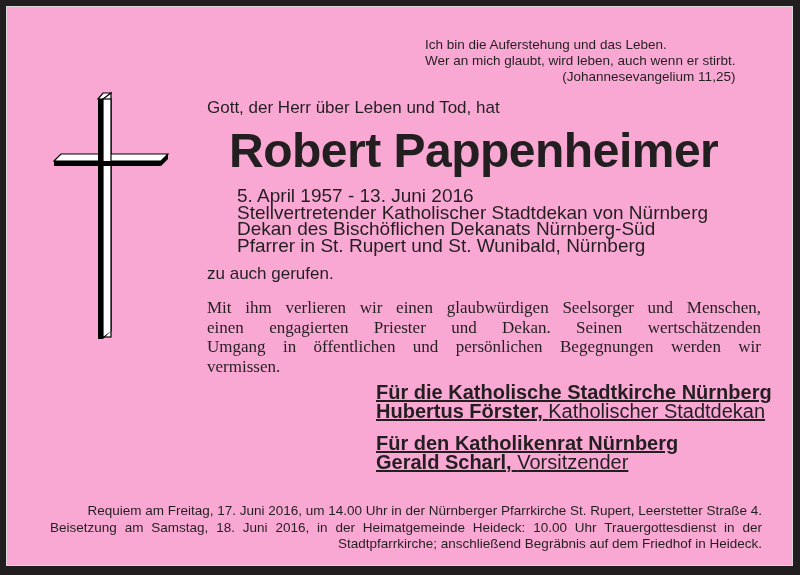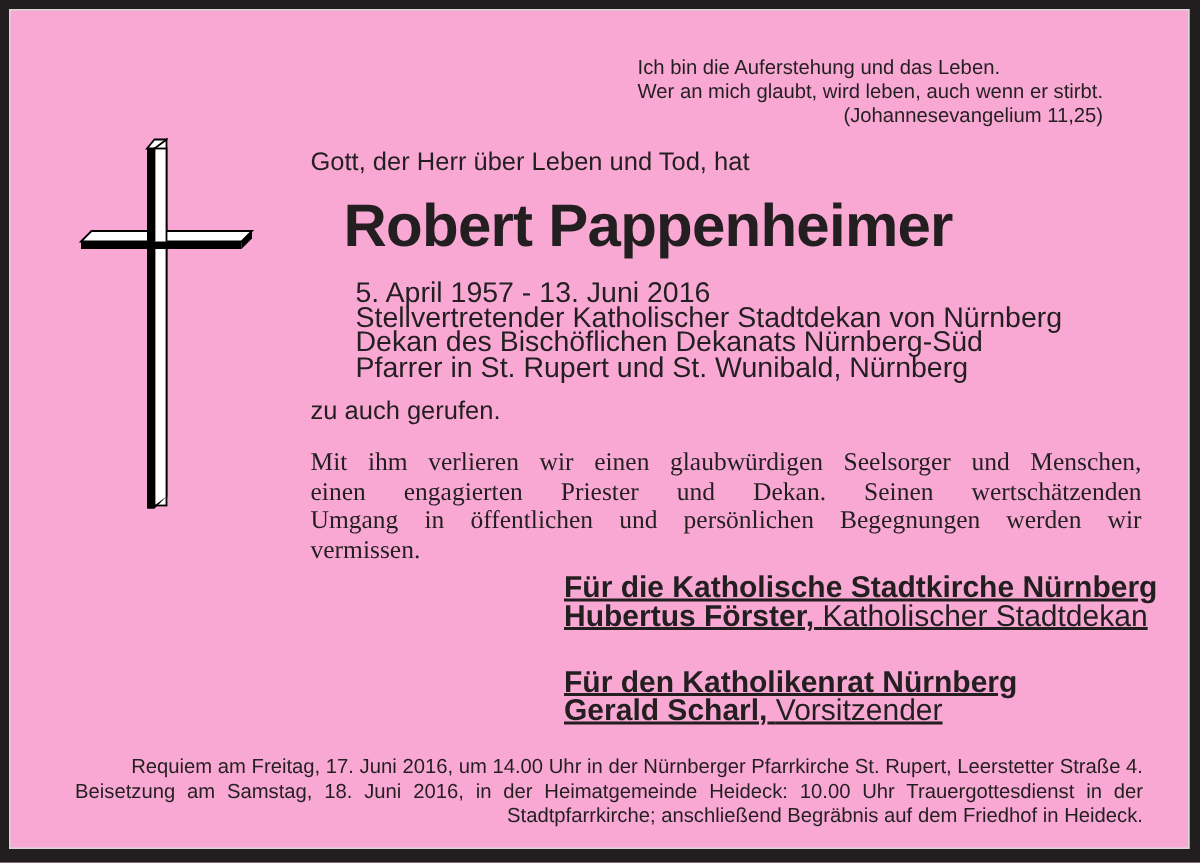--- a/index.html
+++ b/index.html
@@ -22,41 +22,41 @@
   .abs { position: absolute; }
   .quote {
     left: 418px; top: 30px;
     font-size: 13.5px; line-height: 16px;
   }
   .quote .ref { text-align: right; }
   .cross { left: 40px; top: 82px; }
   .intro { left: 200px; top: 91px; font-size: 17px; }
   .name {
     left: 222px; top: 116px;
-    font-size: 40px; font-weight: bold;
+    font-size: 48px; font-weight: bold;
     letter-spacing: -0.5px;
     line-height: 56px;
   }
   .bio {
     left: 230px; top: 181px; width: 502px;
     font-size: 19px; line-height: 16.5px;
   }
   .called { left: 200px; top: 257px; font-size: 17px; }
   .para {
     left: 200px; top: 291px; width: 554px;
     font-size: 17px; line-height: 19.5px;
     text-align: justify;
     text-align-last: left;
     font-family: Liberation Serif, serif;
   }
   .para .justify-line { display:block; text-align: justify; text-align-last: justify; }
   .para .last-line { display:block; text-align: left; }
   .sig { left: 369px; font-size: 20px; line-height: 19px; text-decoration: underline; }
   .sig1 { top: 376px; }
-  .sig2 { top: 427px; margin-top: 12px; }
+  .sig2 { top: 427px; }
   .sig b { font-weight: bold; }
   .footer {
     left: 43px; top: 496px; width: 712px;
     font-size: 13.5px; line-height: 16.5px;
   }
   .footer .jl { display:block; text-align: justify; text-align-last: justify; }
   .footer .ll { display:block; text-align: right; }
 </style>
 </head>
 <body>

